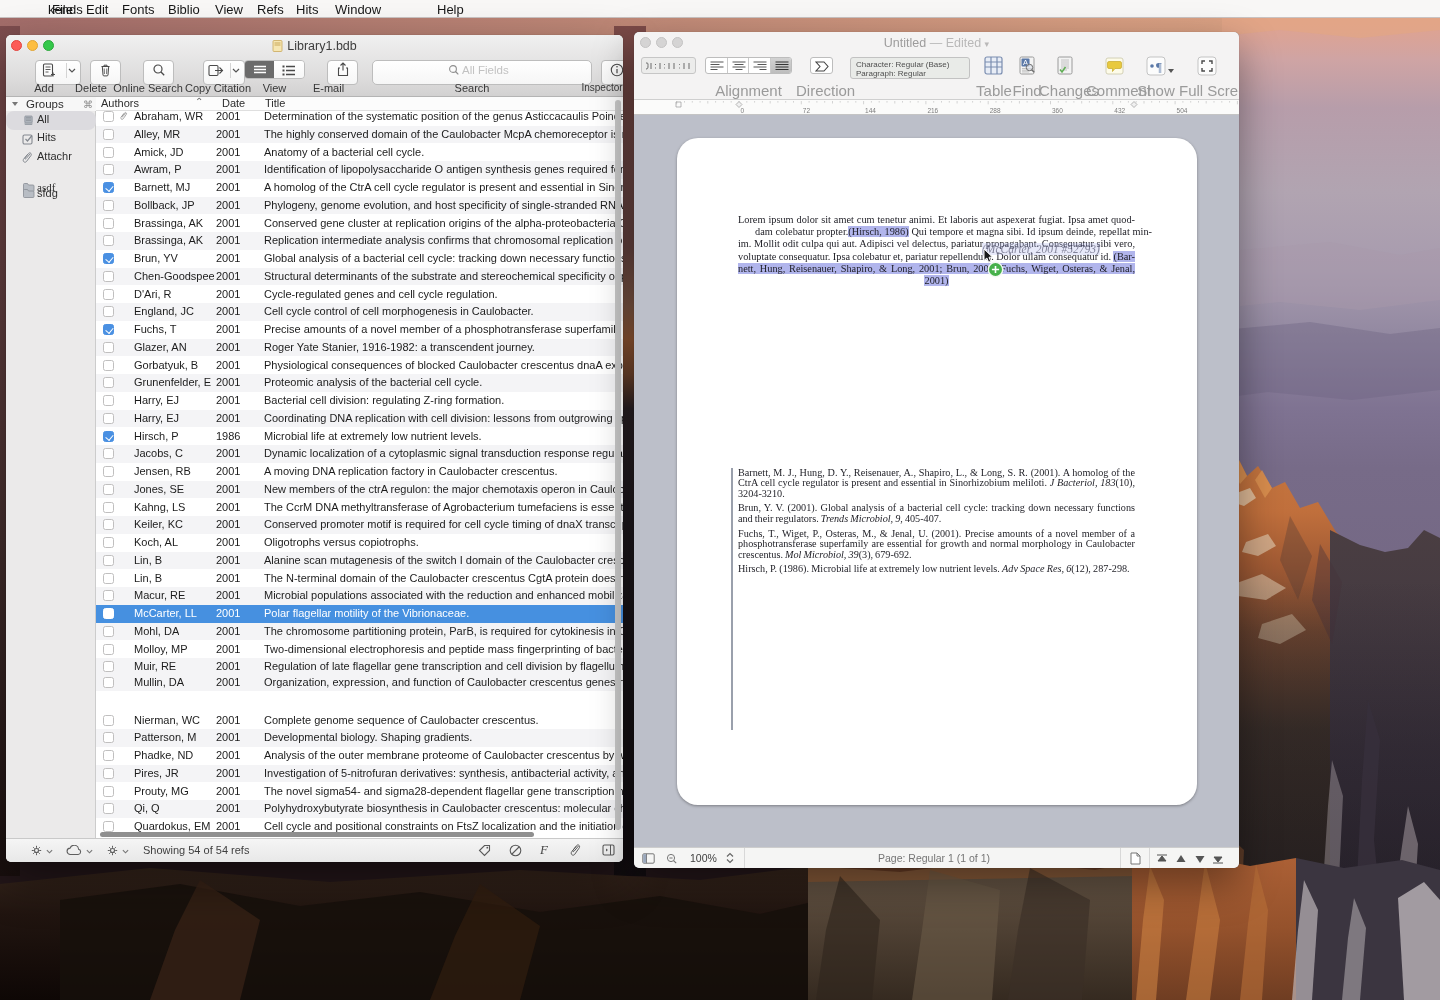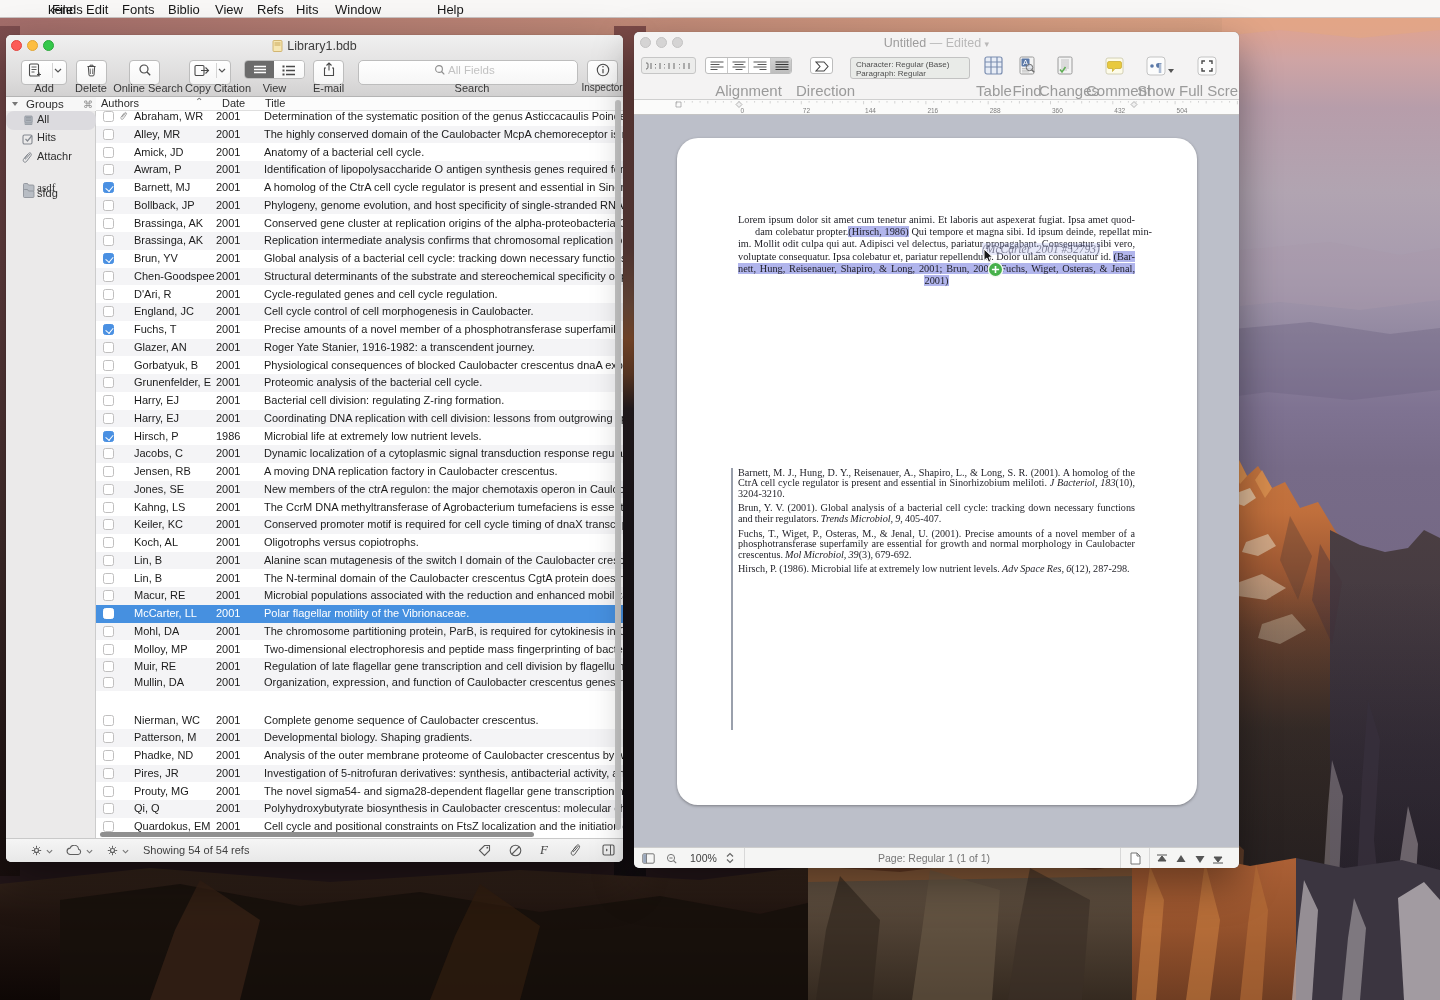--- a/index.html
+++ b/index.html
@@ -8,21 +8,21 @@
 #menubar{position:absolute;left:0;top:0;width:1440px;height:18px;background:#f8f7f6;border-bottom:1px solid rgba(60,40,40,0.25);color:#171717;font-size:13px;}
 #menubar span{position:absolute;top:1.5px;}
 
 #lw{position:absolute;left:6px;top:35px;width:617px;height:827px;border-radius:5px;background:#fff;overflow:hidden;box-shadow:0 18px 45px rgba(0,0,0,0.45),0 0 1px rgba(0,0,0,0.35);padding-left:15px;}
 #lw .chrome{position:absolute;left:0;top:0;width:617px;height:62px;border-radius:5px 5px 0 0;background:linear-gradient(#f0f0f0,#dddcdc 70%,#d2d1d1);border-bottom:1px solid #b4b4b4;}
 .tl{position:absolute;width:11px;height:11px;border-radius:50%;top:5px;}
 #lw .t1{left:5px;background:#fc5b57;border:0.5px solid #e2443e;}
 #lw .t2{left:21px;background:#fdbe41;border:0.5px solid #e0a435;}
 #lw .t3{left:37px;background:#34c84a;border:0.5px solid #2ca73c;}
 #lwtitle{position:absolute;left:0;top:3.5px;width:617px;text-align:center;font-size:12.5px;color:#3d3d3d;}
-.tbtn{position:absolute;top:25px;height:25px;background:linear-gradient(#ffffff,#f6f6f6);border:1px solid #bdbdbd;border-radius:4px;}
+.tbtn{position:absolute;top:25px;height:25px;background:linear-gradient(#ffffff,#f6f6f6);border:1px solid #bdbdbd;border-radius:4px;margin-left:14px;}
 .tlabel{position:absolute;top:46.5px;font-size:11px;color:#373737;text-align:center;white-space:nowrap;}
 .seg2{position:absolute;top:25px;height:19px;border:1px solid #bdbdbd;border-radius:4px;overflow:hidden;display:flex;}
 #sidebar{position:absolute;left:0;top:62px;width:90px;height:741px;background:#ebeaea;border-right:1px solid #cccccc;}
 #ghead{position:absolute;left:0;top:62px;width:90px;height:13.5px;background:#f7f7f7;}
 .g-item{position:absolute;left:0;width:90px;height:18.5px;font-size:11px;color:#2e2e2e;border-radius:8px;}
 .g-item .gi{position:absolute;left:16px;top:3px;}
 .g-item .gt{position:absolute;left:31px;top:1.5px;}
 #thead{position:absolute;left:90px;top:62px;width:527px;height:13.5px;background:#fcfcfc;border-bottom:1px solid #dfdfdf;font-size:11px;color:#2c2c2c;}
 #tbody{position:absolute;left:90px;top:75.5px;width:527px;height:727.5px;background:#fff;overflow:hidden;}
 .row{position:absolute;left:0;width:527px;height:17.75px;font-size:11px;color:#1c1c1c;white-space:nowrap;overflow:hidden;}

